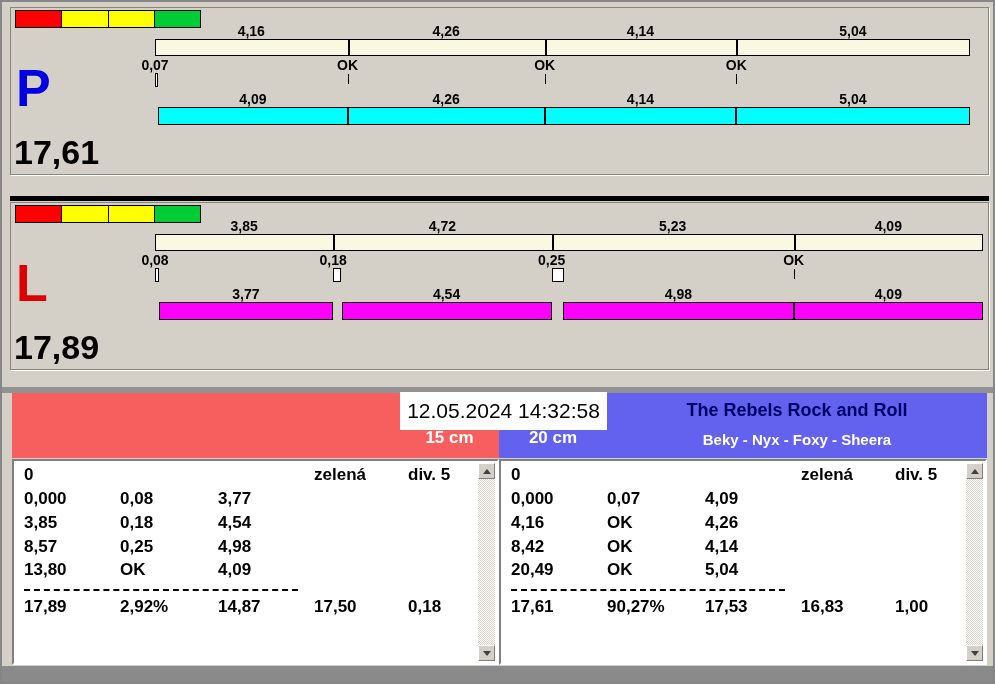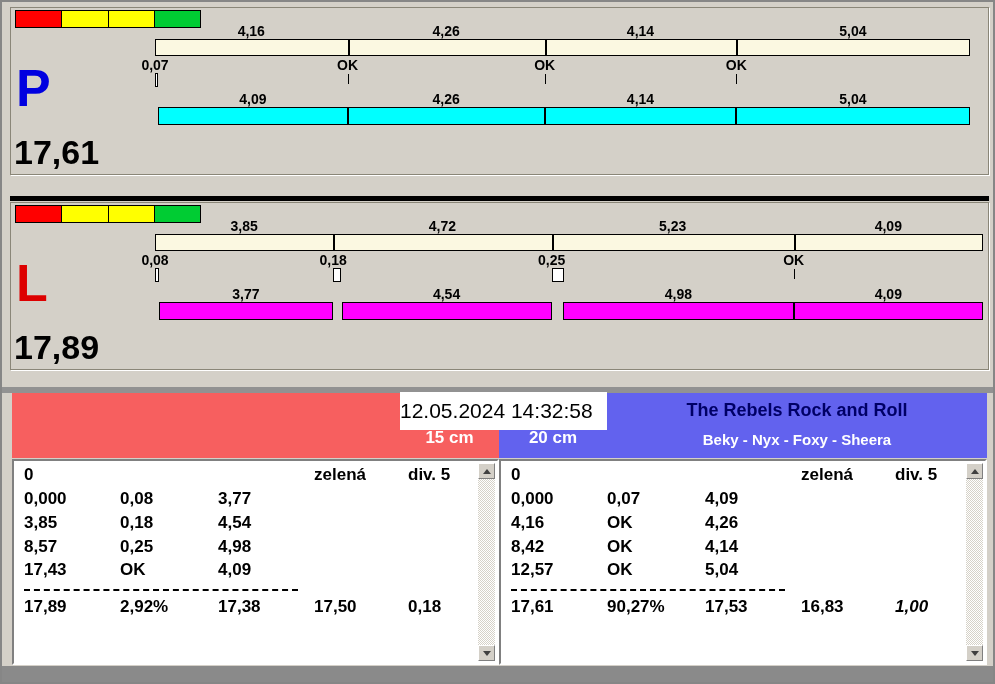--- a/index.html
+++ b/index.html
@@ -27,21 +27,21 @@
   .pre-strip{position:absolute;left:0;right:0;top:385px;height:6px;background:#929292;}
   .bottom-strip{position:absolute;left:0;right:0;top:664px;height:18px;background:#8A8A8A;}
   
   .thead{position:absolute;top:391px;height:65px;}
   .thead-left{left:10px;width:487px;}
   .thead-right{left:497px;width:488px;}
   .team-name{position:absolute;top:7px;font-size:18px;font-weight:bold;text-align:center;white-space:nowrap;}
   .team-dogs{position:absolute;top:38px;font-size:15px;font-weight:bold;color:#fff;text-align:center;white-space:nowrap;}
   .team-cm{position:absolute;top:35px;font-size:17px;font-weight:bold;color:#fff;text-align:center;}
   .timestamp{position:absolute;left:398px;top:390px;width:207px;height:38px;background:#fff;
-    font-size:21px;line-height:38px;white-space:nowrap;}
+    font-size:21px;line-height:38px;text-align:center;white-space:nowrap;}
   
   .tpanel{position:absolute;top:457px;height:206px;background:#fff;border:2px solid;
     border-color:#808080 #fff #fff #808080;box-sizing:border-box;}
   .tpanel-left{left:10px;width:487px;}
   .tpanel-right{left:497px;width:488px;}
   .tcell{position:absolute;font-size:17px;font-weight:bold;white-space:nowrap;}
   .dashline{position:absolute;left:10px;top:128px;width:274px;border-top:2px dashed #000;}
   .vscroll{position:absolute;top:2px;right:2px;bottom:2px;width:17px;background:#fff;
     background-image:conic-gradient(#d6d2c8 25%,transparent 25% 50%,#d6d2c8 50% 75%,transparent 75%);
     background-size:2px 2px;}
@@ -154,27 +154,27 @@
         <div class="tcell" style="left: 394px; top: 4px;">div. 5</div>
         <div class="tcell" style="left: 10px; top: 28px;">0,000</div>
         <div class="tcell" style="left: 106px; top: 28px;">0,08</div>
         <div class="tcell" style="left: 204px; top: 28px;">3,77</div>
         <div class="tcell" style="left: 10px; top: 52px;">3,85</div>
         <div class="tcell" style="left: 106px; top: 52px;">0,18</div>
         <div class="tcell" style="left: 204px; top: 52px;">4,54</div>
         <div class="tcell" style="left: 10px; top: 76px;">8,57</div>
         <div class="tcell" style="left: 106px; top: 76px;">0,25</div>
         <div class="tcell" style="left: 204px; top: 76px;">4,98</div>
-        <div class="tcell" style="left: 10px; top: 99px;">17,43</div>
+        <div class="tcell" style="left: 10px; top: 99px;">13,80</div>
         <div class="tcell" style="left: 106px; top: 99px;">OK</div>
         <div class="tcell" style="left: 204px; top: 99px;">4,09</div>
         <div class="dashline"></div>
         <div class="tcell" style="left: 10px; top: 136px;">17,89</div>
         <div class="tcell" style="left: 106px; top: 136px;">2,92%</div>
-        <div class="tcell" style="left: 204px; top: 136px;">17,38</div>
+        <div class="tcell" style="left: 204px; top: 136px;">14,87</div>
         <div class="tcell" style="left: 300px; top: 136px;">17,50</div>
         <div class="tcell" style="left: 394px; top: 136px;">0,18</div>
       </div>
     <div class="vscroll">
       <div class="sbtn sbtn-up">
         <span class="tri-up"></span>
       </div>
       <div class="sbtn sbtn-down">
         <span class="tri-down"></span>
       </div>
@@ -187,29 +187,29 @@
         <div class="tcell" style="left: 394px; top: 4px;">div. 5</div>
         <div class="tcell" style="left: 10px; top: 28px;">0,000</div>
         <div class="tcell" style="left: 106px; top: 28px;">0,07</div>
         <div class="tcell" style="left: 204px; top: 28px;">4,09</div>
         <div class="tcell" style="left: 10px; top: 52px;">4,16</div>
         <div class="tcell" style="left: 106px; top: 52px;">OK</div>
         <div class="tcell" style="left: 204px; top: 52px;">4,26</div>
         <div class="tcell" style="left: 10px; top: 76px;">8,42</div>
         <div class="tcell" style="left: 106px; top: 76px;">OK</div>
         <div class="tcell" style="left: 204px; top: 76px;">4,14</div>
-        <div class="tcell" style="left: 10px; top: 99px;">12,57</div>
+        <div class="tcell" style="left: 10px; top: 99px;">20,49</div>
         <div class="tcell" style="left: 106px; top: 99px;">OK</div>
         <div class="tcell" style="left: 204px; top: 99px;">5,04</div>
         <div class="dashline"></div>
         <div class="tcell" style="left: 10px; top: 136px;">17,61</div>
         <div class="tcell" style="left: 106px; top: 136px;">90,27%</div>
         <div class="tcell" style="left: 204px; top: 136px;">17,53</div>
         <div class="tcell" style="left: 300px; top: 136px;">16,83</div>
-        <div class="tcell" style="left: 394px; top: 136px; font-style: italic;">1,00</div>
+        <div class="tcell" style="left: 394px; top: 136px;">1,00</div>
       </div>
     <div class="vscroll">
       <div class="sbtn sbtn-up">
         <span class="tri-up"></span>
       </div>
       <div class="sbtn sbtn-down">
         <span class="tri-down"></span>
       </div>
     </div>
   </div>

